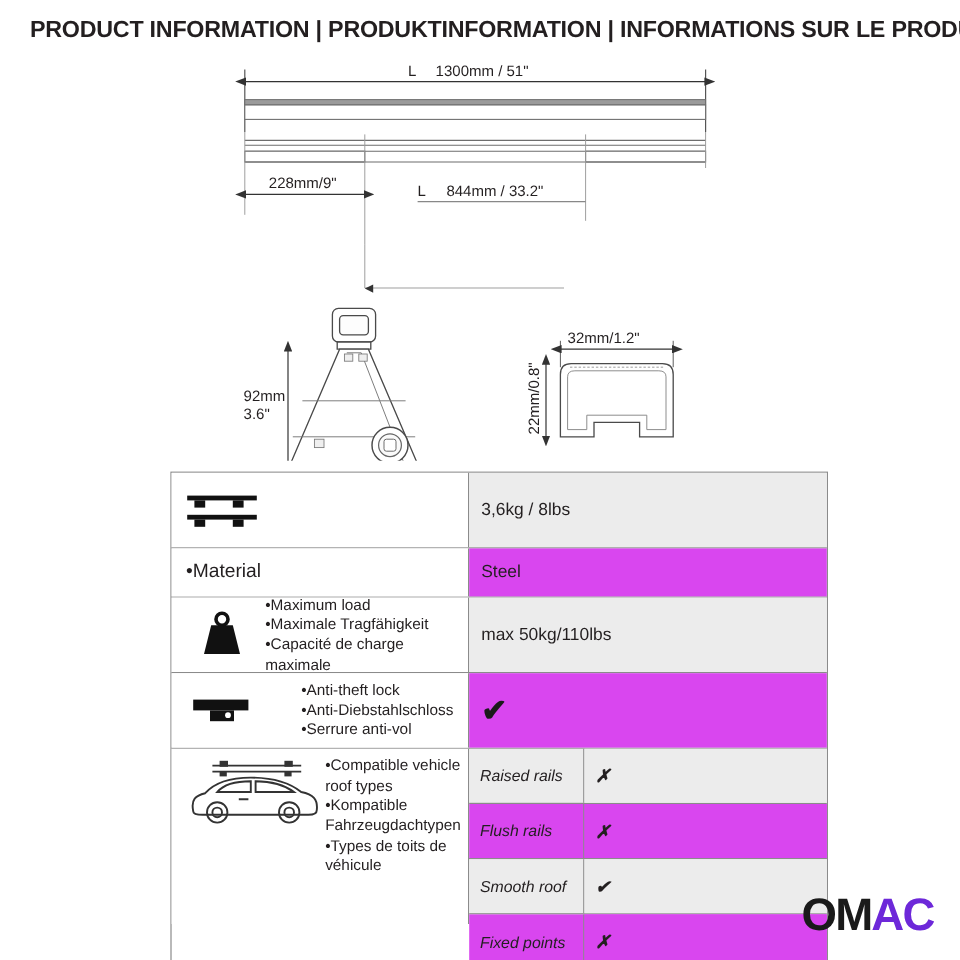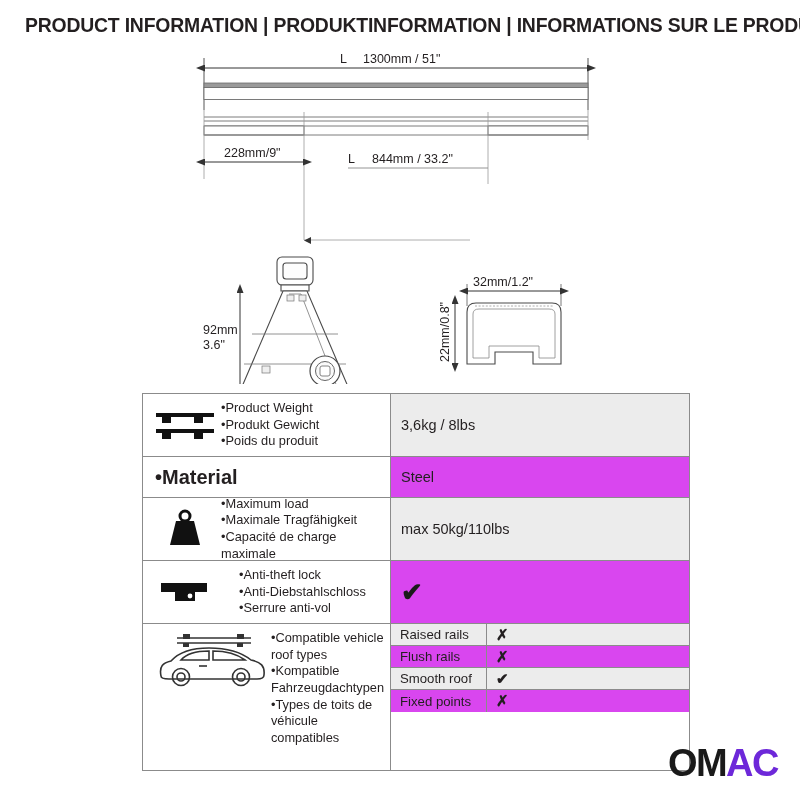--- a/index.html
+++ b/index.html
@@ -76,23 +76,23 @@
     align-items: center;
     justify-content: center;
   }
   .label-lines {
     font-size: 12.8px;
     line-height: 1.3;
     color: #231f20;
   }
   .row-weight .cell-label { height: 62px; }
   .row-material .cell-label { height: 40px; padding-left: 12px; }
-  .row-material .label-lines { font-size: 20px; font-weight: bold; }
+  .row-material .label-lines { font-size: 16px; }
   .row-load .cell-label { height: 62px; }
-  .row-lock .cell-label { height: 62px; }
+  .row-lock .cell-label { height: 62px; gap: 12px; }
   .row-lock .label-lines { padding-left: 18px; }
   .checkmark {
     font-size: 26px;
     line-height: 1;
     font-weight: bold;
     color: #1a1a1a;
   }
 
   
   .row-roof { min-height: 146px; }
@@ -109,22 +109,23 @@
     justify-content: center;
     margin-bottom: 2px;
   }
   .roof-sub {
     flex: 1;
     display: flex;
     flex-direction: column;
   }
   .roof-sub-row {
     display: flex;
-    height: 22px;
+    height: 46px;
     border-bottom: 1px solid #8b8b8b;
+    font-style: italic;
   }
   .roof-sub-row:last-child { border-bottom: none; }
   .roof-name {
     width: 96px;
     display: flex;
     align-items: center;
     padding-left: 9px;
     font-size: 13.2px;
     border-right: 1px solid #8b8b8b;
   }
@@ -296,25 +297,20 @@
         <div class="icon-box">
           <svg width="62" height="36" viewBox="0 0 62 36">
             <rect x="2" y="6" width="58" height="4" fill="#111"></rect>
             <rect x="8" y="10" width="9" height="6" fill="#111"></rect>
             <rect x="40" y="10" width="9" height="6" fill="#111"></rect>
             <rect x="2" y="22" width="58" height="4" fill="#111"></rect>
             <rect x="8" y="26" width="9" height="6" fill="#111"></rect>
             <rect x="40" y="26" width="9" height="6" fill="#111"></rect>
           </svg>
         </div>
-        <div class="label-lines">
-          <div>•Product Weight</div>
-          <div>•Produkt Gewicht</div>
-          <div>•Poids du produit</div>
-        </div>
       </div>
       <div class="cell-value shaded">3,6kg / 8lbs</div>
     </div>
 
     <div class="row row-material">
       <div class="cell-label">
         <div class="label-lines">•Material</div>
       </div>
       <div class="cell-value plain">Steel</div>
     </div>
@@ -385,21 +381,20 @@
               <circle cx="90" cy="47" r="4"></circle>
 
               <line x1="48" y1="36" x2="56" y2="36"></line>
             </g>
           </svg>
         </div>
         <div class="label-lines">
           <div>•Compatible vehicle roof types</div>
           <div>•Kompatible Fahrzeugdachtypen</div>
           <div>•Types de toits de véhicule</div>
-          <div>compatibles</div>
         </div>
       </div>
 
       <div class="roof-sub">
         <div class="roof-sub-row shaded">
           <div class="roof-name">Raised rails</div>
           <div class="roof-mark shaded">✗</div>
         </div>
         <div class="roof-sub-row plain">
           <div class="roof-name">Flush rails</div>

